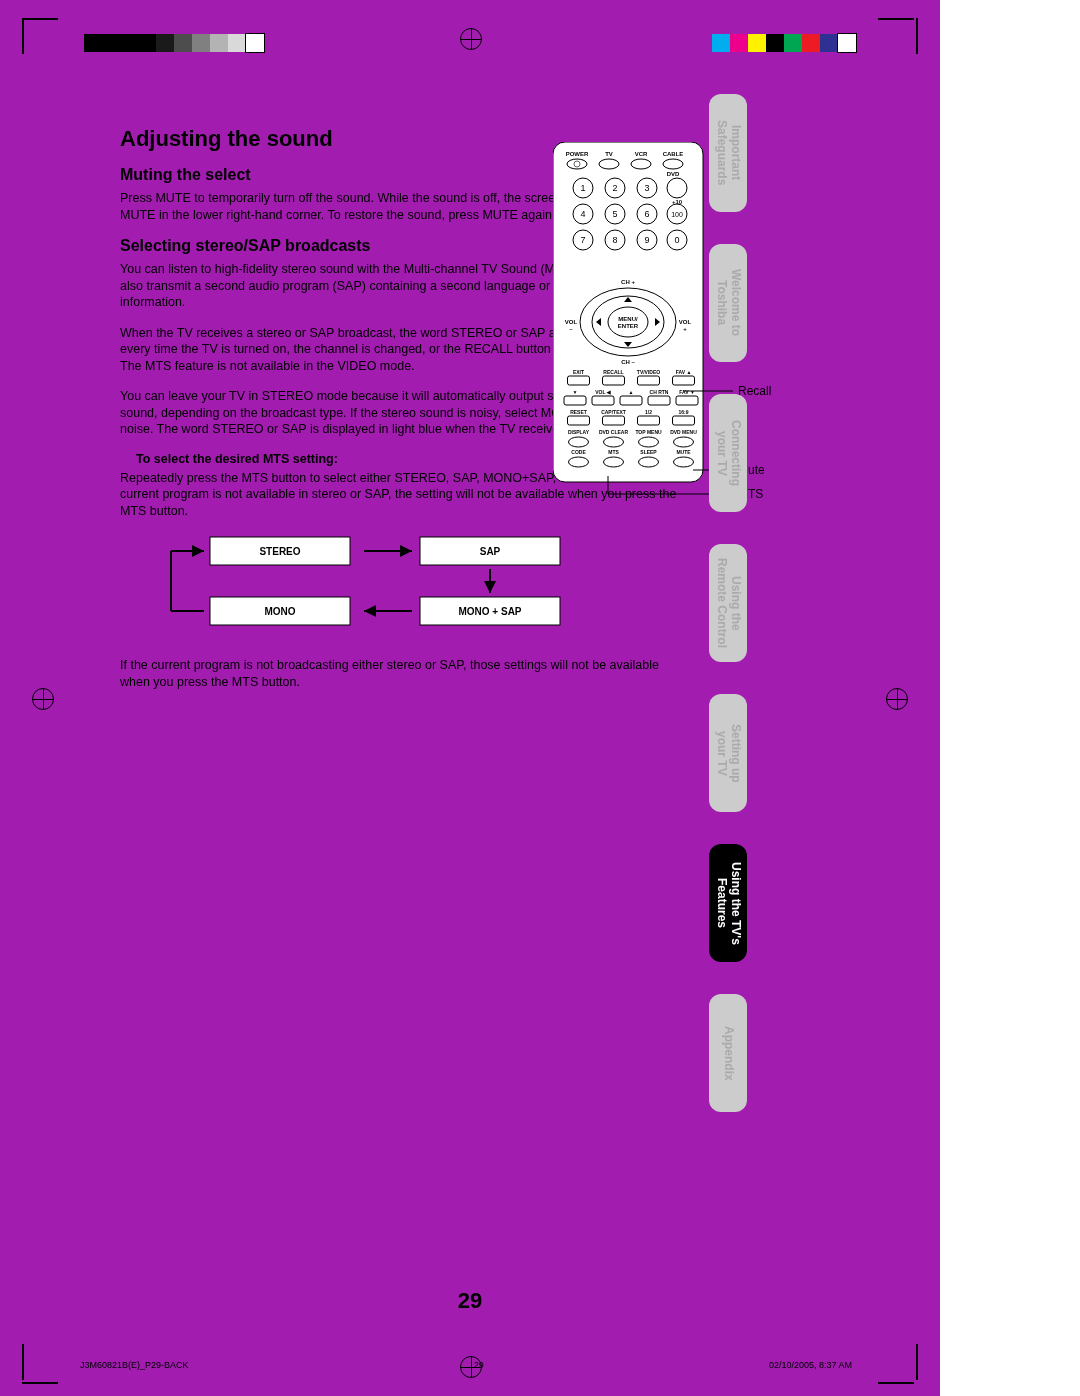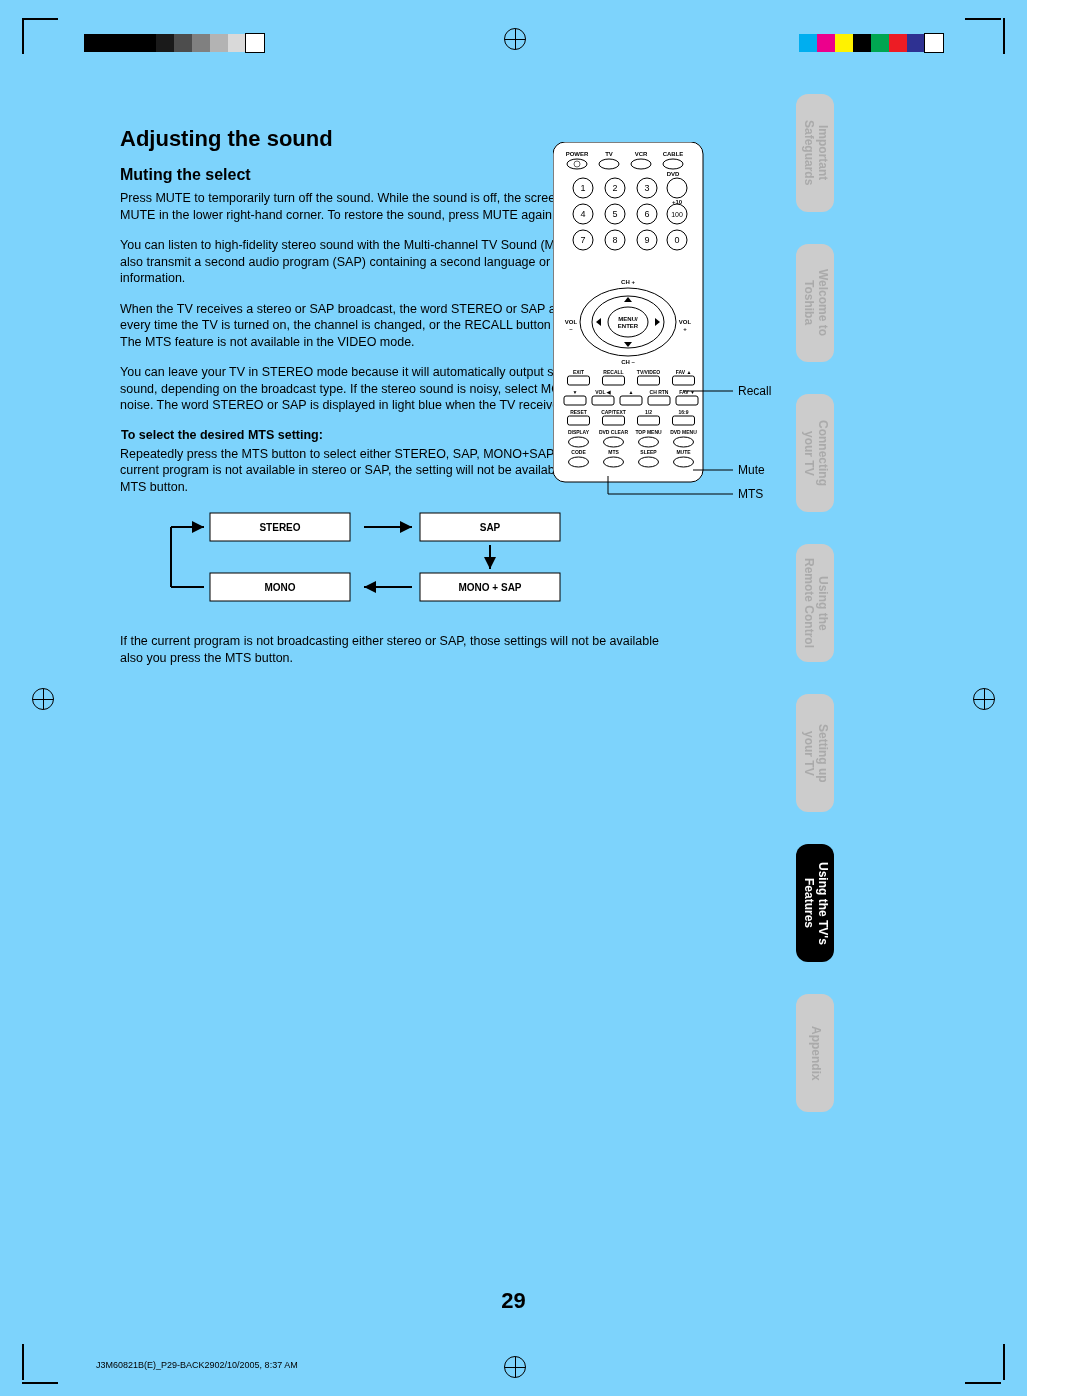--- a/index.html
+++ b/index.html
@@ -1,16 +1,16 @@
 <!DOCTYPE html>
 <html><head>
 <meta charset="utf-8">
 <style>
   html,body{margin:0;padding:0;font-family:Helvetica,Arial,sans-serif;background:#fff;color:#000}
-  .page{width:1027px;height:1396px;position:relative;background:#7dd3fc;overflow:hidden}
+  .page{width:940px;height:1396px;position:relative;background:#a21caf;overflow:hidden}
   .printer-marks{position:absolute;left:0;top:0;width:100%;height:100%}
   .corner{position:absolute;width:40px;height:40px}
   .corner::before,.corner::after{content:"";position:absolute;background:#000}
   .tl{left:22px;top:18px}.tr{right:22px;top:18px}.bl{left:22px;bottom:12px}.br{right:22px;bottom:12px}
   .tl::before,.bl::before{width:2px;height:36px;left:0;top:0}
   .tl::after,.tr::after{width:36px;height:2px;left:0;top:0}
   .tr::before,.br::before{width:2px;height:36px;right:0;top:0}
   .bl::after,.br::after{width:36px;height:2px;left:0;bottom:0}
   .reg{position:absolute;width:20px;height:20px;border:1px solid #000;border-radius:50%}
   .reg::before,.reg::after{content:"";position:absolute;background:#000}
@@ -18,34 +18,34 @@
   .reg::after{width:1px;height:100%;top:0;left:50%}
   .reg.tc{left:50%;top:28px;margin-left:-10px}.reg.bc{left:50%;bottom:18px;margin-left:-10px}
   .reg.lc{left:32px;top:50%;margin-top:-10px}.reg.rc{right:32px;top:50%;margin-top:-10px}
   .greystrip,.colorstrip{position:absolute;top:34px;display:flex}
   .greystrip{left:84px}.colorstrip{right:84px}
   .sq{width:18px;height:18px}
   .content{position:absolute;left:120px;top:126px;width:700px}
   h1{font-size:22px;font-weight:700;margin:0 0 14px}
   h2{font-size:16px;font-weight:700;margin:0 0 6px}
   p{font-size:12.5px;line-height:1.32;margin:0 0 14px;max-width:560px}
-  b.sub{font-size:12.5px;display:block;margin:0 1px 4px}
+  b.sub{font-size:12.5px;display:block;margin:0 16px 4px}
   .mts-diagram{position:relative;margin:14px 0 20px 48px}
   .mts-diagram svg{overflow:visible}
   .mbox{fill:#fff;stroke:#000;stroke-width:1}
   .mtxt{font:700 10px Helvetica,Arial;text-anchor:middle}
   .arrow{stroke:#000;stroke-width:2;fill:none}
   .remote-block{position:absolute;left:553px;top:142px;width:240px;height:470px}
   .tabs{position:absolute;right:193px;top:94px}
   .tab{width:38px;height:118px;border-radius:12px;margin-bottom:32px;display:flex;align-items:center;justify-content:center}
   .tab span{writing-mode:vertical-rl;text-orientation:mixed;font:700 12px Helvetica,Arial;color:#fff;text-align:center;line-height:1.15}
   .tab.inactive{background:#ccc}.tab.inactive span{color:#aaa}
   .tab.active{background:#000}.tab.active span{color:#fff}
   .pagenum{position:absolute;left:50%;transform:translateX(-50%);bottom:82px;font:700 22px Helvetica,Arial}
-  .footer{position:absolute;left:96px;bottom:26px;right:88px;font:400 9px Helvetica,Arial;display:flex;justify-content:flex-start}
+  .footer{position:absolute;left:80px;bottom:26px;right:88px;font:400 9px Helvetica,Arial;display:flex;justify-content:space-between}
   .rem-lbl{font:400 12px Helvetica,Arial}
 </style>
 </head>
 <body>
 
 <div class="page">
   <div class="printer-marks">
     <div class="corner tl"></div>
       <div class="corner tr"></div>
       <div class="corner bl"></div>
@@ -77,20 +77,21 @@
         <div class="sq" style="background: rgb(255, 255, 255); outline: rgb(0, 0, 0) solid 1px;"></div>
       </div>
   </div>
 
   <div class="content">
     <h1>Adjusting the sound</h1>
 
     <h2>Muting the select</h2>
     <p>Press MUTE to temporarily turn off the sound. While the sound is off, the screen will display the word MUTE in the lower right-hand corner. To restore the sound, press MUTE again.</p>
 
+    <h2>Selecting stereo/SAP broadcasts</h2>
     <p>You can listen to high-fidelity stereo sound with the Multi-channel TV Sound (MTS) feature. MTS can also transmit a second audio program (SAP) containing a second language or other audio information.</p>
     <p style="white-space:pre-line">When the TV receives a stereo or SAP broadcast, the word STEREO or SAP appears on-screen every time the TV is turned on, the channel is changed, or the RECALL button is pressed.
 The MTS feature is not available in the VIDEO mode.</p>
     <p>You can leave your TV in STEREO mode because it will automatically output stereo or monaural sound, depending on the broadcast type. If the stereo sound is noisy, select MONO to reduce the noise. The word STEREO or SAP is displayed in light blue when the TV receives the signal.</p>
     <b class="sub">To select the desired MTS setting:</b>
     <p>Repeatedly press the MTS button to select either STEREO, SAP, MONO+SAP, or MONO. If the current program is not available in stereo or SAP, the setting will not be available when you press the MTS button.</p>
 
     <div class="mts-diagram">
       <svg width="400" height="100">
         <defs>
@@ -111,21 +112,21 @@
         <text class="mtxt" x="112" y="82">MONO</text>
         <rect class="mbox" x="252" y="64" width="140" height="28"></rect>
         <text class="mtxt" x="322" y="82">MONO + SAP</text>
 
         <path class="arrow" d="M196,18 L244,18" marker-end="url(#ah)"></path>
         <path class="arrow" d="M322,36 L322,60" marker-end="url(#ah)"></path>
         <path class="arrow" d="M244,78 L196,78" marker-end="url(#ah)"></path>
       </svg>
     </div>
 
-    <p>If the current program is not broadcasting either stereo or SAP, those settings will not be available also you press the MTS button.</p>
+    <p>If the current program is not broadcasting either stereo or SAP, those settings will not be available when you press the MTS button.</p>
   </div>
 
   <div class="remote-block">
     <svg width="240" height="470">
       <rect x="0" y="0" width="150" height="340" rx="12" fill="#fff" stroke="#000"></rect>
 
       <g id="remtop">
           <text x="24" y="14" text-anchor="middle" font-size="6" font-weight="700">POWER</text>
           <ellipse cx="24" cy="22" rx="10" ry="5" fill="#fff" stroke="#000"></ellipse>
           <text x="56" y="14" text-anchor="middle" font-size="6" font-weight="700">TV</text>

